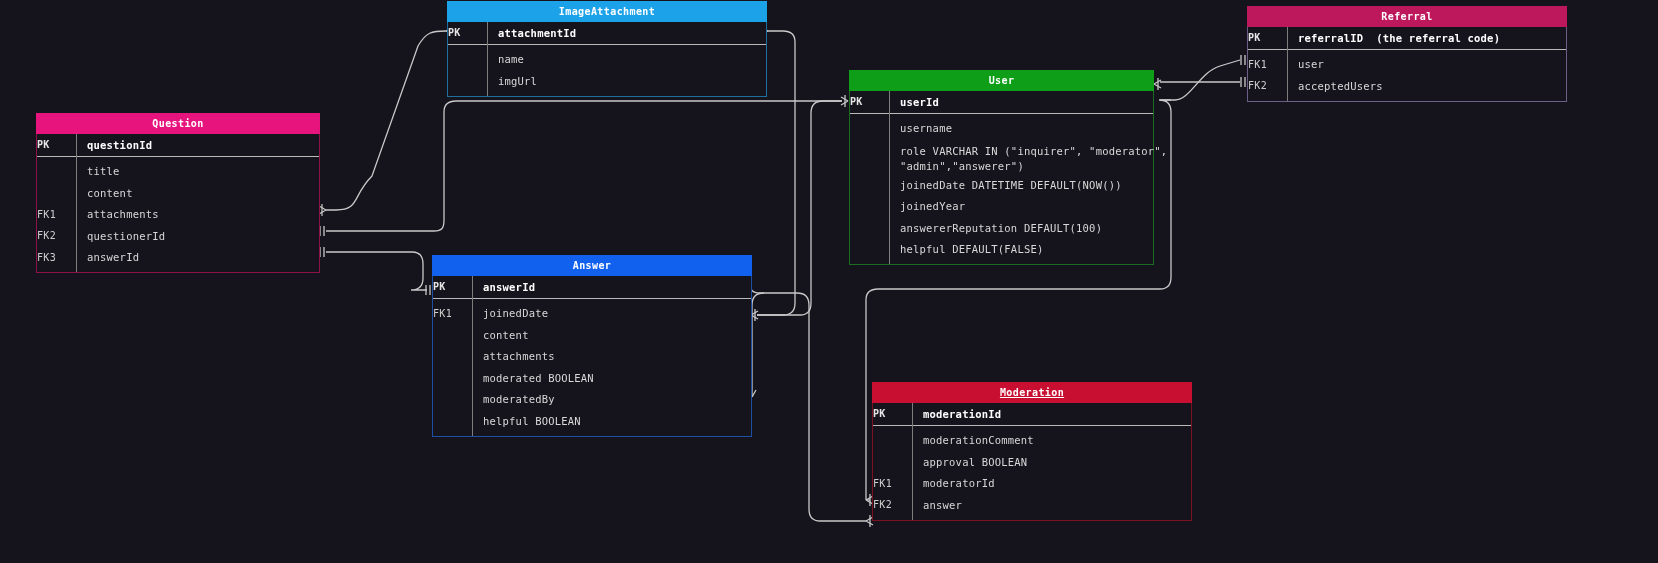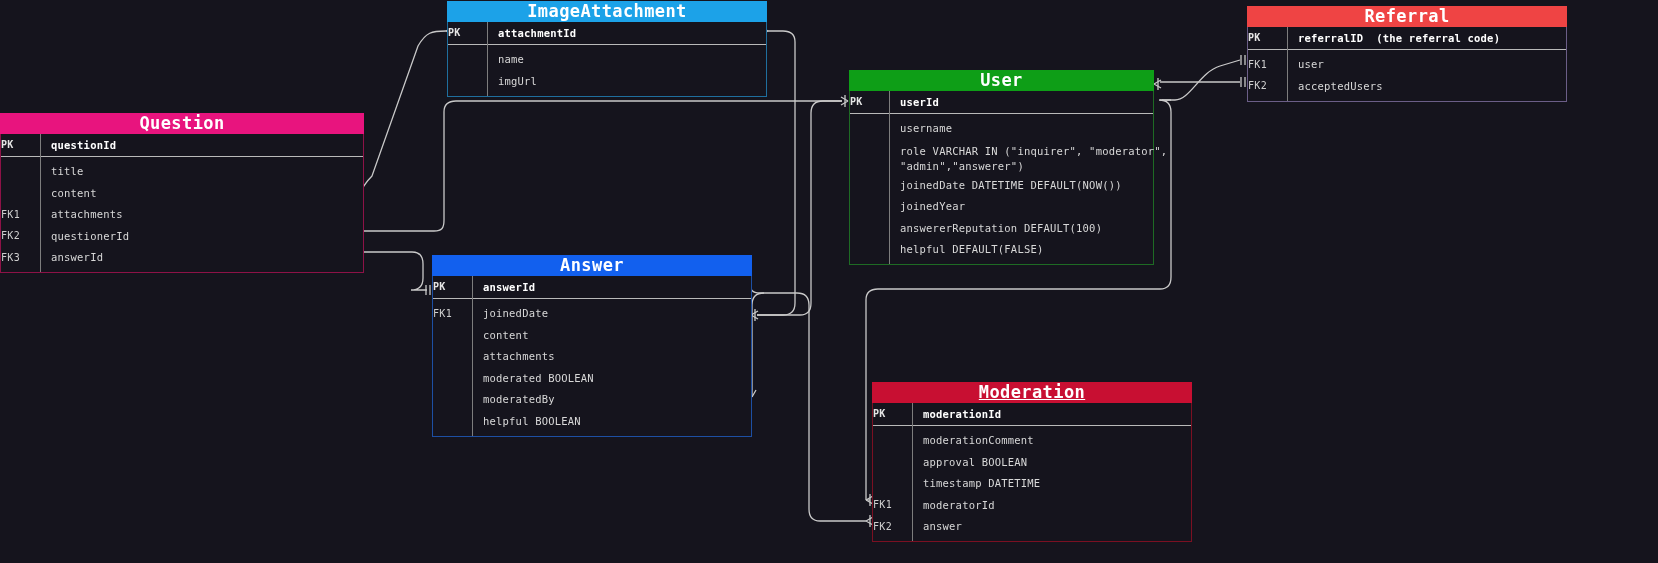--- a/index.html
+++ b/index.html
@@ -6,21 +6,21 @@
   body{
     width:1658px;height:563px;position:relative;overflow:hidden;
     font-family:"DejaVu Sans Mono","Liberation Mono",monospace;
     background:#15141d;
   }
   #canvas{position:absolute;inset:0;width:1658px;height:563px;}
   #edges{position:absolute;left:0;top:0;width:1658px;height:563px;pointer-events:none;}
   .entity{position:absolute;box-sizing:border-box;}
   .ent-head{
     height:21px;line-height:21px;text-align:center;
-    font-size:17px;font-weight:bold;color:#ffffff;
+    font-size:10px;font-weight:bold;color:#ffffff;
     letter-spacing:.4px;
   }
   .ent-body{
     border:1px solid #555;border-top:none;box-sizing:border-box;
     background:#15141d;position:relative;
   }
   .row{display:flex;align-items:center;height:21.5px;}
   .key{
     width:40px;flex:0 0 40px;
     font-size:10px;font-weight:bold;color:#e6e6e6;
@@ -115,21 +115,21 @@
               <div class="fld">name</div>
             </div>
             <div class="row">
               <div class="key sub"></div>
               <div class="fld">imgUrl</div>
             </div>
           </div>
         </div>
       </div>
       <div class="entity" style="left: 1247px; top: 6px; width: 320px;">
-        <div class="ent-head" style="background: #ef4444;">Referral</div>
+        <div class="ent-head" style="background: #be185d;">Referral</div>
         <div class="ent-body" style="border-color: rgb(107, 94, 135);">
           <div class="vsep" style="left: 39px;"></div>
           <div class="row pkrow">
             <div class="key">PK</div>
             <div class="fld pk">referralID  (the referral code)</div>
           </div>
           <div class="attrs">
             <div class="row">
               <div class="key sub">FK1</div>
               <div class="fld">user</div>
@@ -171,21 +171,21 @@
               <div class="key sub"></div>
               <div class="fld">answererReputation DEFAULT(100)</div>
             </div>
             <div class="row">
               <div class="key sub"></div>
               <div class="fld">helpful DEFAULT(FALSE)</div>
             </div>
           </div>
         </div>
       </div>
-      <div class="entity" style="left: 0px; top: 113px; width: 364px;">
+      <div class="entity" style="left: 0px; top: 113px; width: 320px; padding-left: 36px;">
         <div class="ent-head" style="background: rgb(232, 20, 126);">Question</div>
         <div class="ent-body" style="border-color: rgb(141, 18, 71);">
           <div class="vsep" style="left: 39px;"></div>
           <div class="row pkrow">
             <div class="key">PK</div>
             <div class="fld pk">questionId</div>
           </div>
           <div class="attrs">
             <div class="row">
               <div class="key sub"></div>
@@ -257,24 +257,20 @@
           <div class="attrs">
             <div class="row">
               <div class="key sub"></div>
               <div class="fld">moderationComment</div>
             </div>
             <div class="row">
               <div class="key sub"></div>
               <div class="fld">approval BOOLEAN</div>
             </div>
             <div class="row">
-              <div class="key sub"></div>
-              <div class="fld">timestamp DATETIME</div>
-            </div>
-            <div class="row">
               <div class="key sub">FK1</div>
               <div class="fld">moderatorId</div>
             </div>
             <div class="row">
               <div class="key sub">FK2</div>
               <div class="fld">answer</div>
             </div>
           </div>
         </div>
       </div>

